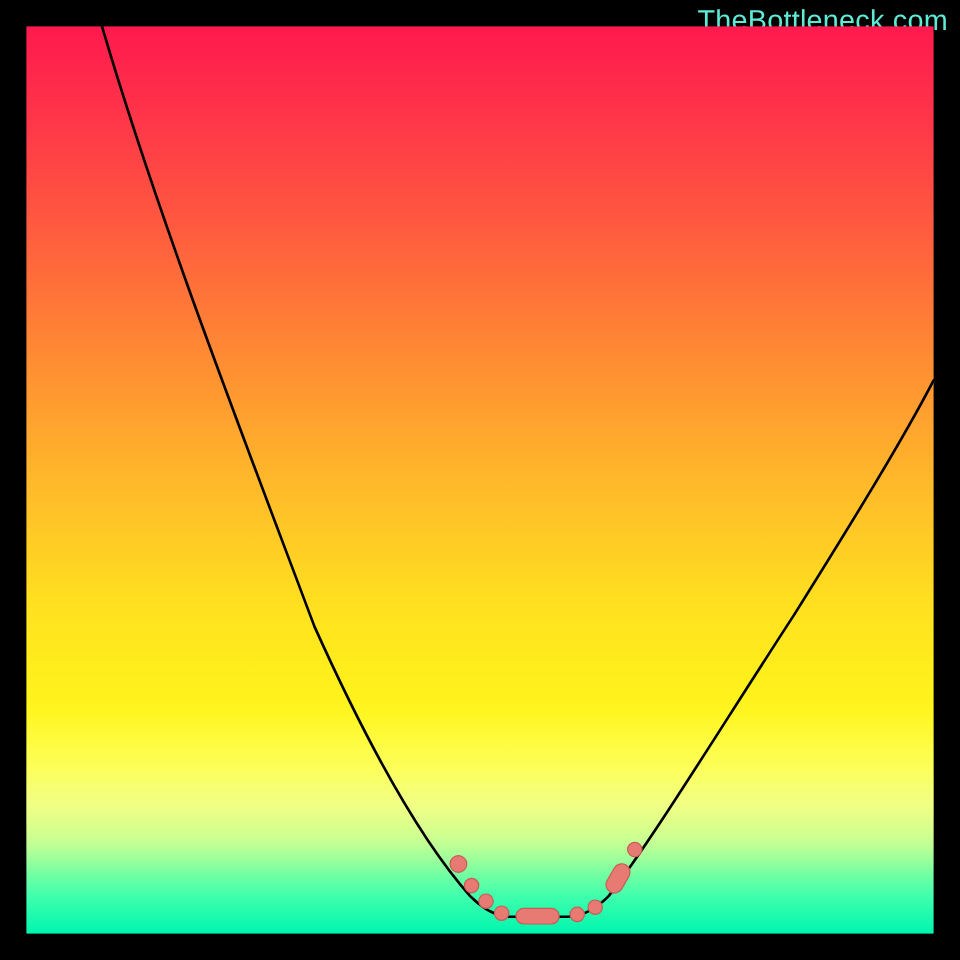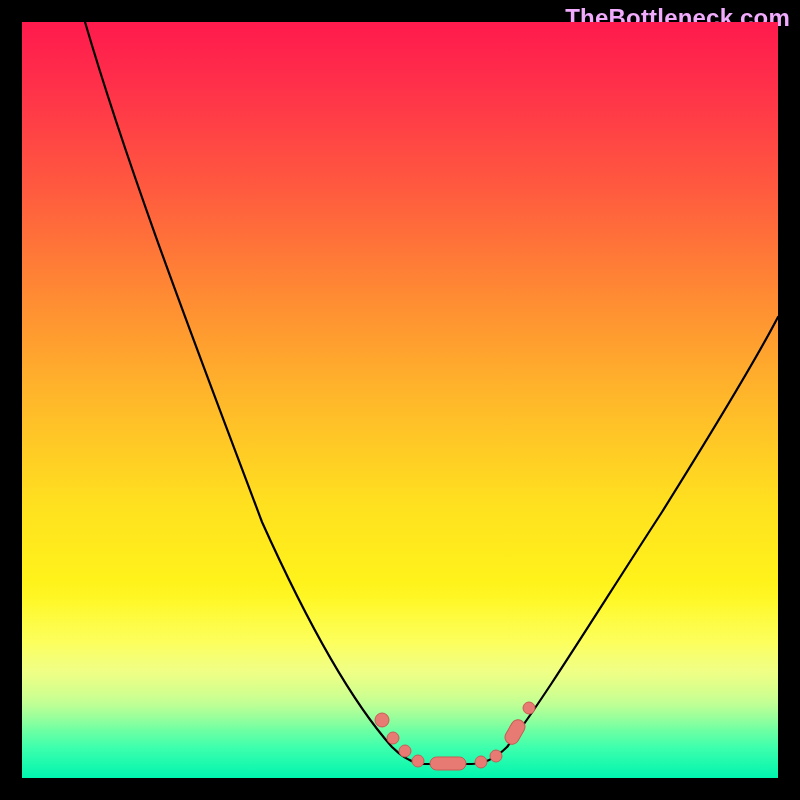--- a/index.html
+++ b/index.html
@@ -64,24 +64,24 @@
   }
   .bead {
     fill: #e87a74;
     stroke: #c95b55;
     stroke-width: 1;
   }
   .watermark {
     position: absolute;
     top: 4px;
     right: 10px;
-    color: #f0abfc;
+    color: #5eead4;
     font-size: 24px;
     letter-spacing: 0.2px;
-    font-weight: 700;
+    font-weight: 400;
     user-select: none;
   }
 </style>
 </head>
 <body>
 
 <div class="watermark">TheBottleneck.com</div>
 
 <div class="frame">
 

